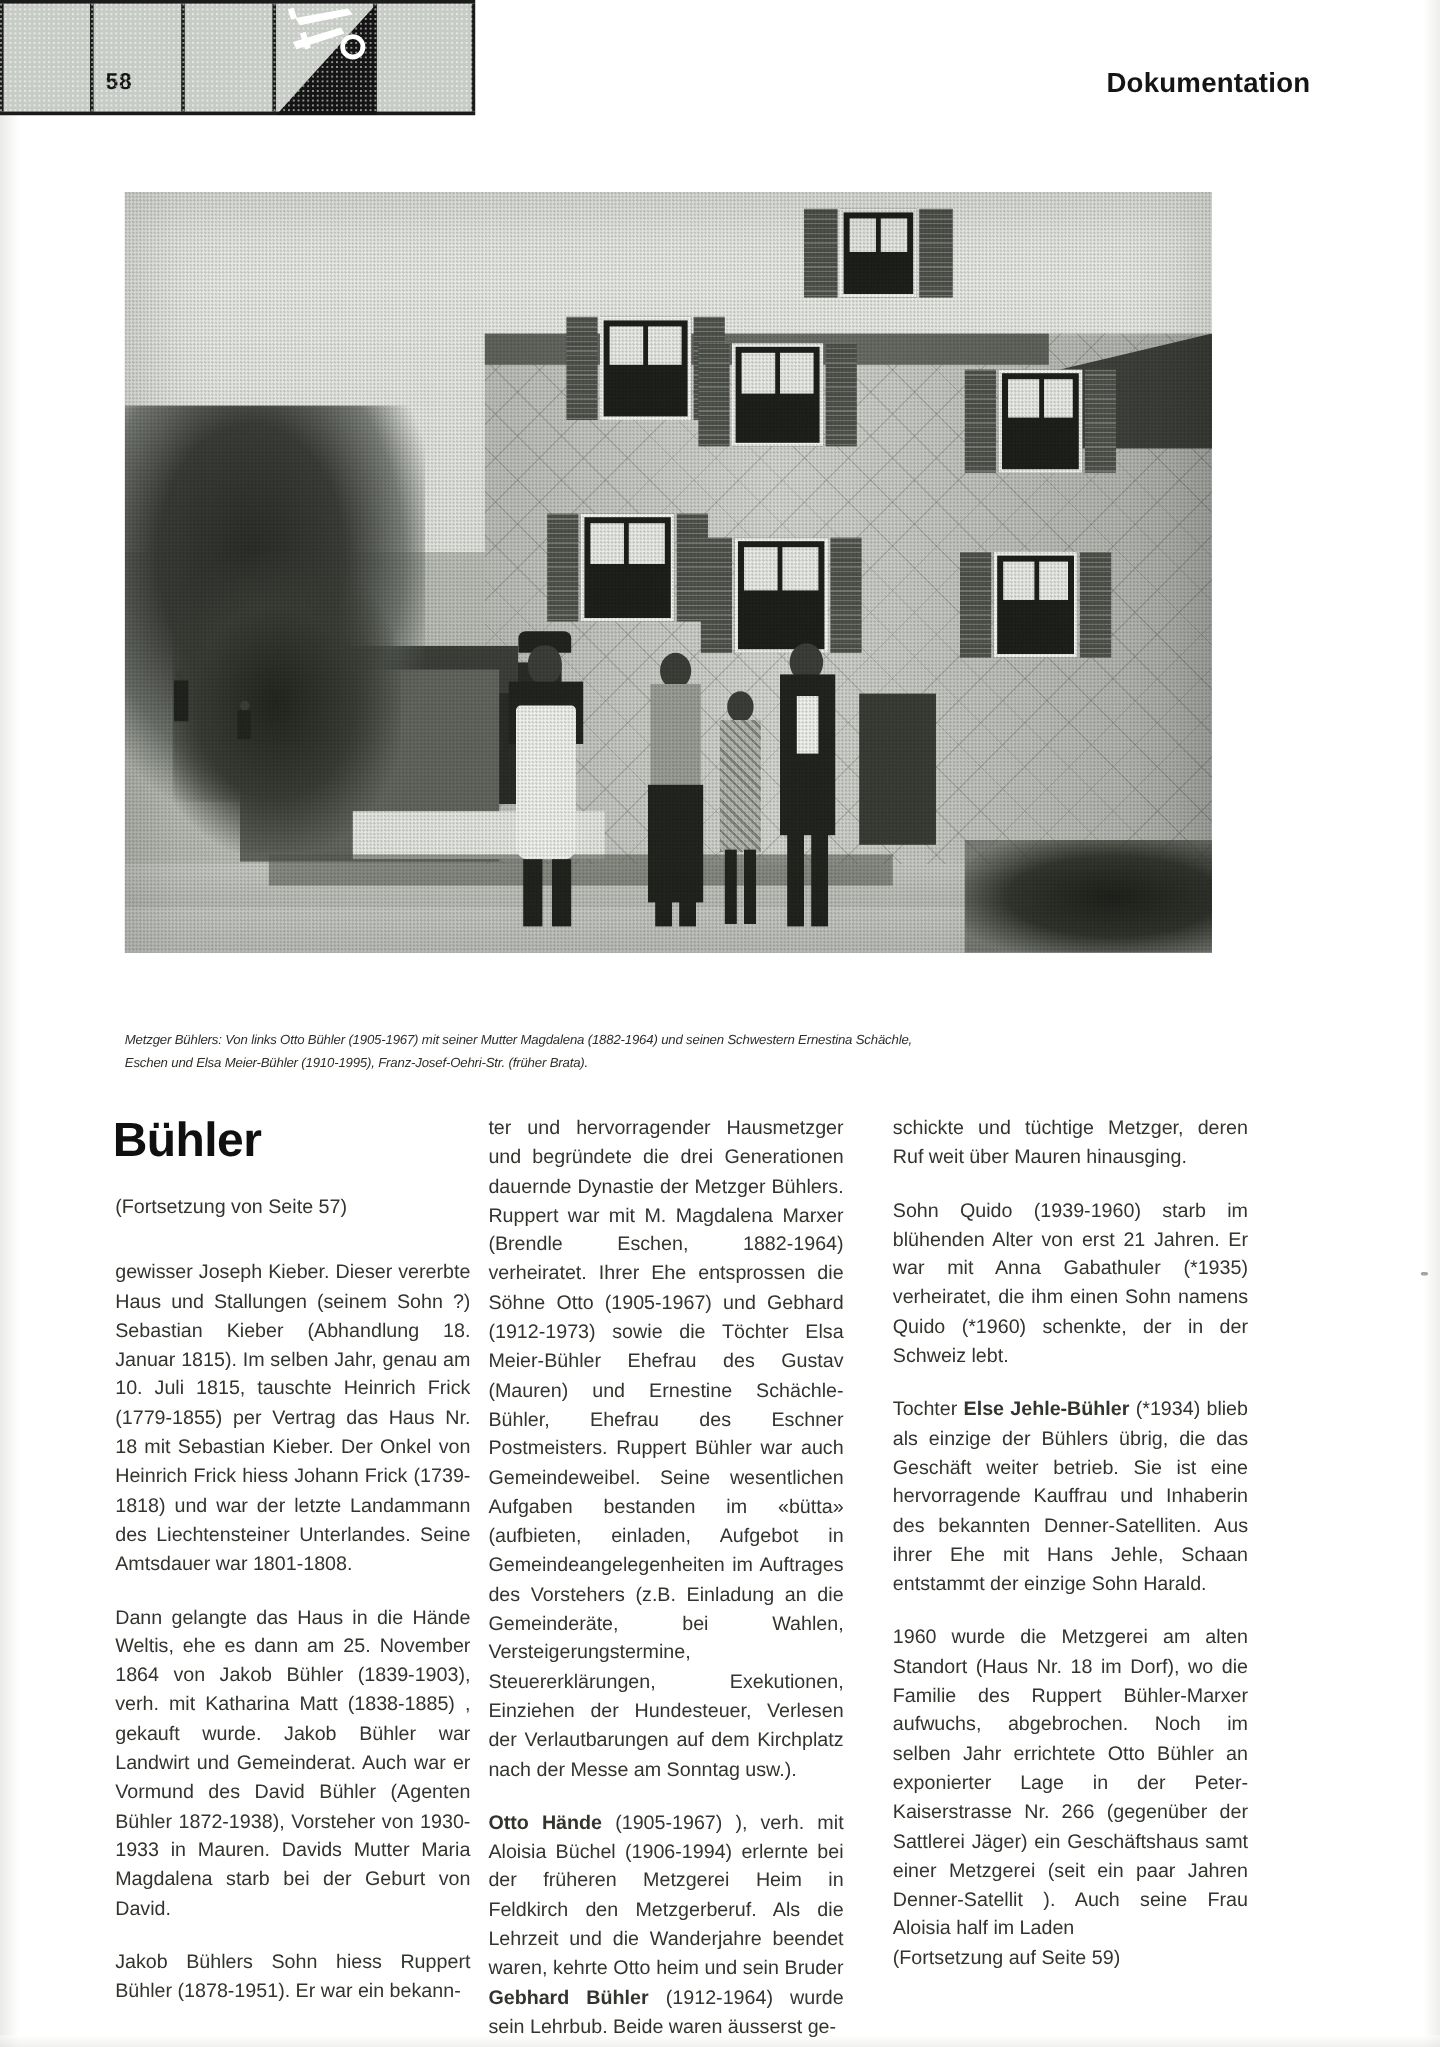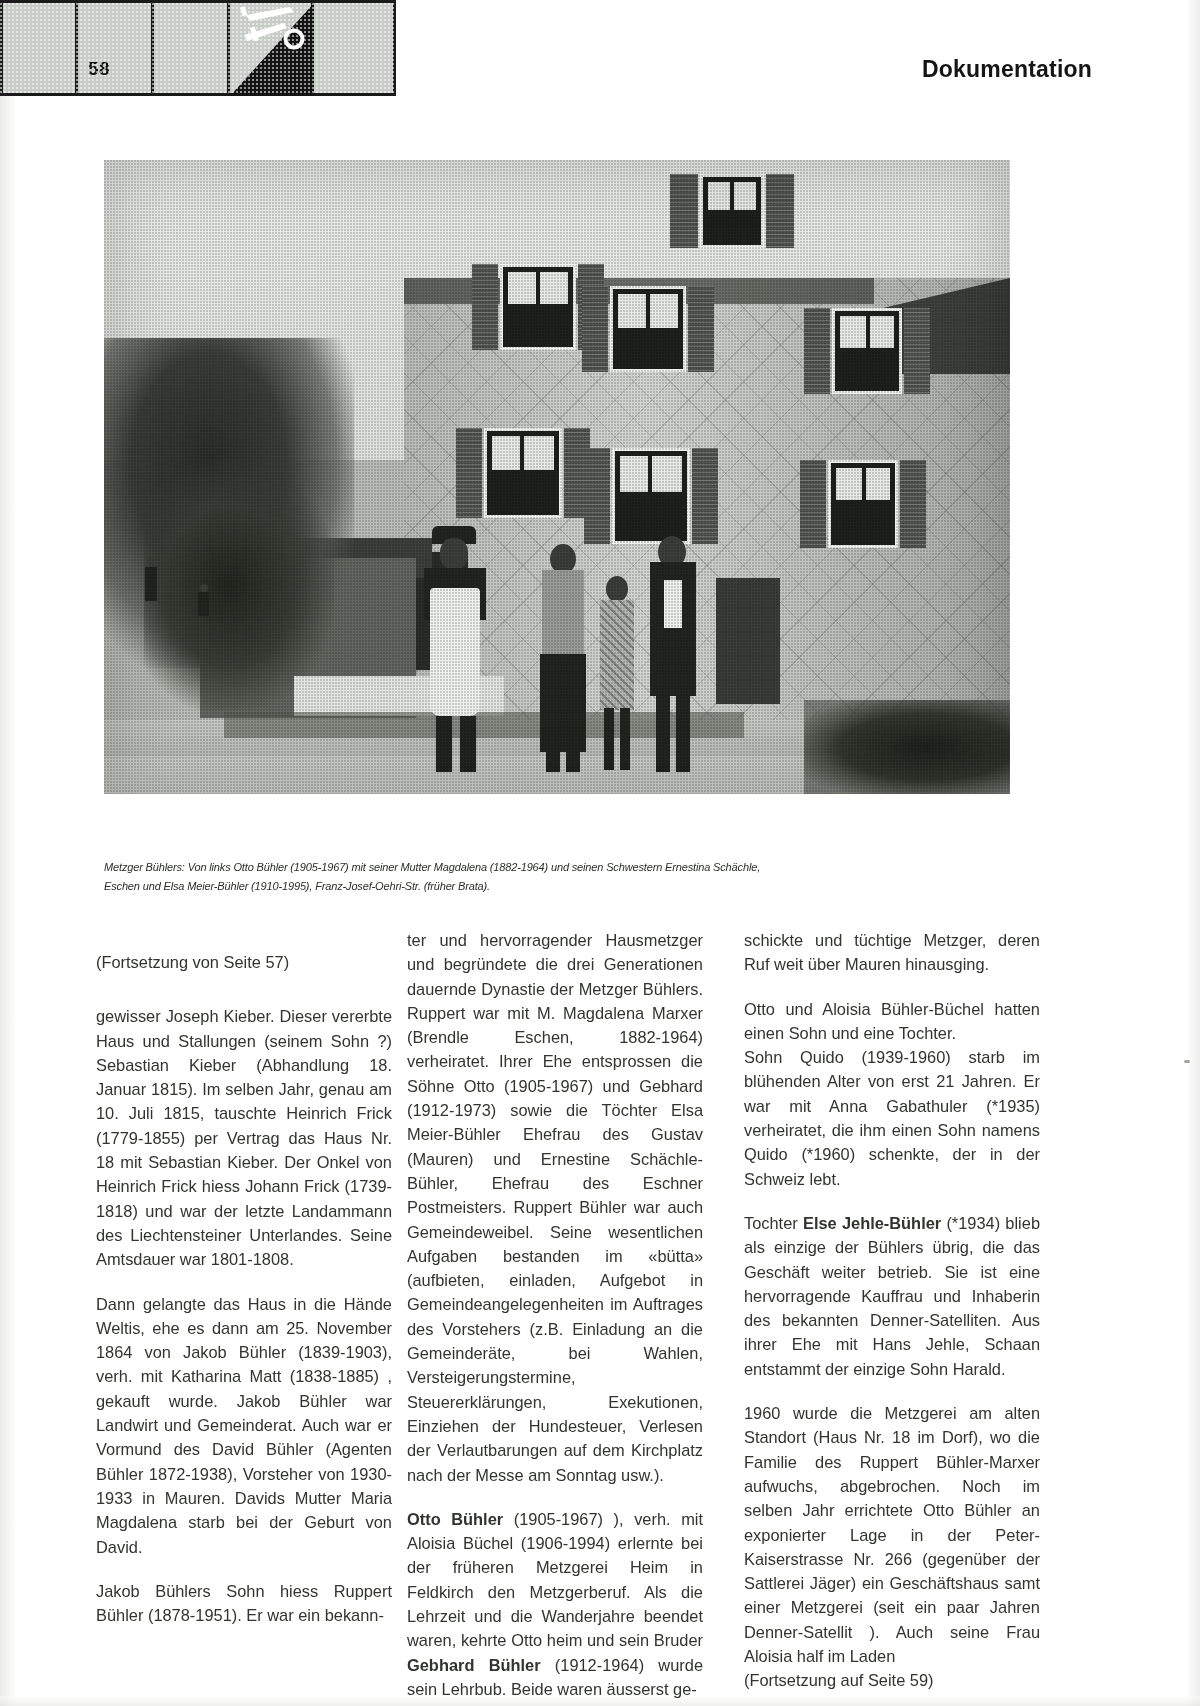--- a/index.html
+++ b/index.html
@@ -458,37 +458,37 @@
   <div id="caption">
     <div>Metzger Bühlers: Von links Otto Bühler (1905-1967) mit seiner Mutter Magdalena (1882-1964) und seinen Schwestern Ernestina Schächle,</div>
     <div>Eschen und Elsa Meier-Bühler (1910-1995), Franz-Josef-Oehri-Str. (früher Brata).</div>
   </div>
 
   <div class="speck"></div>
 
   <div id="article">
 
     <div class="col col-1">
+      <h1 class="headline">Bühler</h1>
 
       <p class="subhead">(Fortsetzung von Seite 57)</p>
 
       <p class="para first">gewisser Joseph Kieber. Dieser vererbte Haus und Stallungen (seinem Sohn ?) Sebastian Kieber (Abhandlung 18. Januar 1815). Im selben Jahr, genau am 10. Juli 1815, tauschte Heinrich Frick (1779-1855) per Vertrag das Haus Nr. 18 mit Sebastian Kieber. Der Onkel von Heinrich Frick hiess Johann Frick (1739-1818) und war der letzte Landammann des Liechtensteiner Unterlandes. Seine Amtsdauer war 1801-1808.</p>
       <p class="para">Dann gelangte das Haus in die Hände Weltis, ehe es dann am 25. November 1864 von Jakob Bühler (1839-1903), verh. mit Katharina Matt (1838-1885) , gekauft wurde. Jakob Bühler war Landwirt und Gemeinderat. Auch war er Vormund des David Bühler (Agenten Bühler 1872-1938), Vorsteher von 1930-1933 in Mauren. Davids Mutter Maria Magdalena starb bei der Geburt von David.</p>
       <p class="para nogap">Jakob Bühlers Sohn hiess Ruppert Bühler (1878-1951). Er war ein bekann-</p>
     </div>
 
     <div class="col col-2">
       <p class="para">ter und hervorragender Hausmetzger und begründete die drei Generationen dauernde Dynastie der Metzger Bühlers. Ruppert war mit M. Magdalena Marxer (Brendle Eschen, 1882-1964) verheiratet. Ihrer Ehe entsprossen die Söhne Otto (1905-1967) und Gebhard (1912-1973) sowie die Töchter Elsa Meier-Bühler Ehefrau des Gustav (Mauren) und Ernestine Schächle-Bühler, Ehefrau des Eschner Postmeisters. Ruppert Bühler war auch Gemeindeweibel. Seine wesentlichen Aufgaben bestanden im «bütta» (aufbieten, einladen, Aufgebot in Gemeindeangelegenheiten im Auftrages des Vorstehers (z.B. Einladung an die Gemeinderäte, bei Wahlen, Versteigerungstermine, Steuererklärungen, Exekutionen, Einziehen der Hundesteuer, Verlesen der Verlautbarungen auf dem Kirchplatz nach der Messe am Sonntag usw.).</p>
 
-      <p class="para nogap"><span class="b">Otto Bühler</span><span> (1905-1967) ), verh. mit Aloisia Büchel (1906-1994) erlernte bei der früheren Metzgerei Heim in Feldkirch den Metzgerberuf. Als die Lehrzeit und die Wanderjahre beendet waren, kehrte Otto heim und sein Bruder </span><span class="b">Gebhard Bühler</span><span> (1912-1964) wurde sein Lehrbub. Beide waren äusserst ge-</span></p>
+      <p class="para nogap"><span class="b">Otto Hände</span><span> (1905-1967) ), verh. mit Aloisia Büchel (1906-1994) erlernte bei der früheren Metzgerei Heim in Feldkirch den Metzgerberuf. Als die Lehrzeit und die Wanderjahre beendet waren, kehrte Otto heim und sein Bruder </span><span class="b">Gebhard Bühler</span><span> (1912-1964) wurde sein Lehrbub. Beide waren äusserst ge-</span></p>
     </div>
 
     <div class="col col-3">
       <p class="para">schickte und tüchtige Metzger, deren Ruf weit über Mauren hinausging.</p>
-      <p class="para" style="margin-bottom:0">Otto und Aloisia Bühler-Büchel hatten einen Sohn und eine Tochter.</p>
       <p class="para">Sohn Quido (1939-1960) starb im blühenden Alter von erst 21 Jahren. Er war mit Anna Gabathuler (*1935) verheiratet, die ihm einen Sohn namens Quido (*1960) schenkte, der in der Schweiz lebt.</p>
 
       <p class="para"><span>Tochter </span><span class="b">Else Jehle-Bühler</span><span> (*1934) blieb als einzige der Bühlers übrig, die das Geschäft weiter betrieb. Sie ist eine hervorragende Kauffrau und Inhaberin des bekannten Denner-Satelliten. Aus ihrer Ehe mit Hans Jehle, Schaan entstammt der einzige Sohn Harald.</span></p>
 
       <p class="para nogap">1960 wurde die Metzgerei am alten Standort (Haus Nr. 18 im Dorf), wo die Familie des Ruppert Bühler-Marxer aufwuchs, abgebrochen. Noch im selben Jahr errichtete Otto Bühler an exponierter Lage in der Peter-Kaiserstrasse Nr. 266 (gegenüber der Sattlerei Jäger) ein Geschäftshaus samt einer Metzgerei (seit ein paar Jahren Denner-Satellit ). Auch seine Frau Aloisia half im Laden</p>
 
       <p class="para right-align nogap">(Fortsetzung auf Seite 59)</p>
     </div>
 
   </div>

